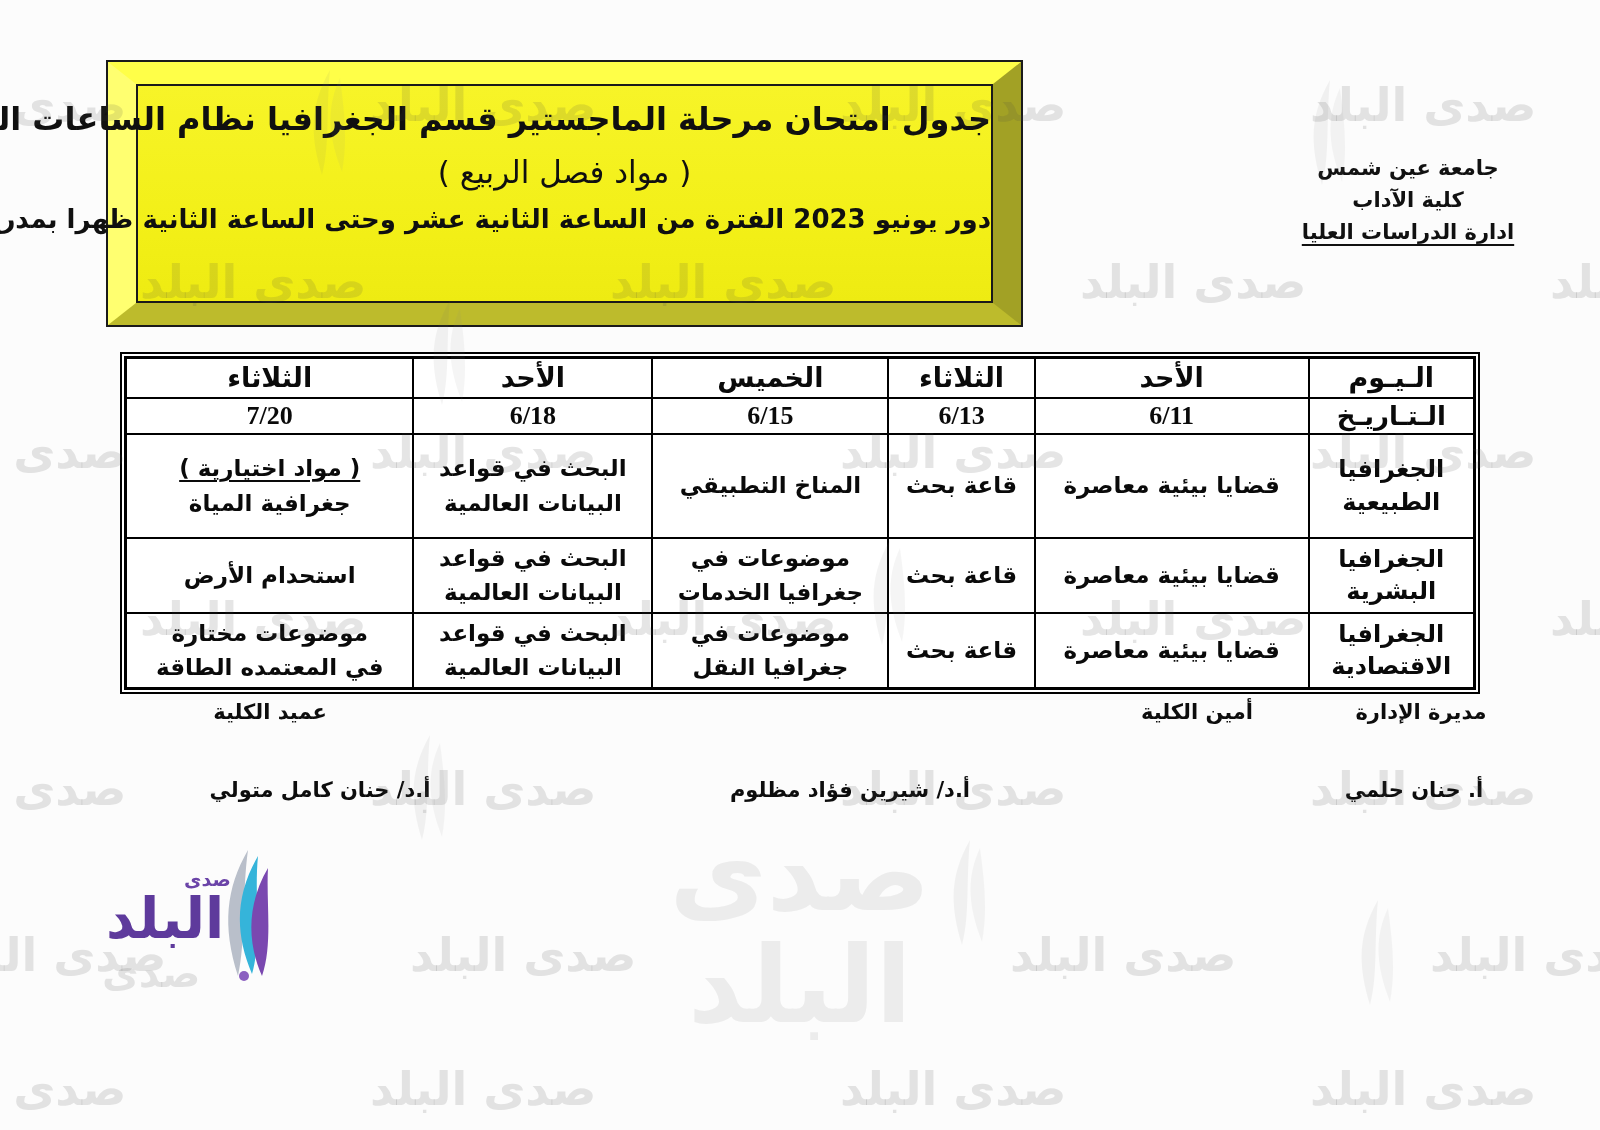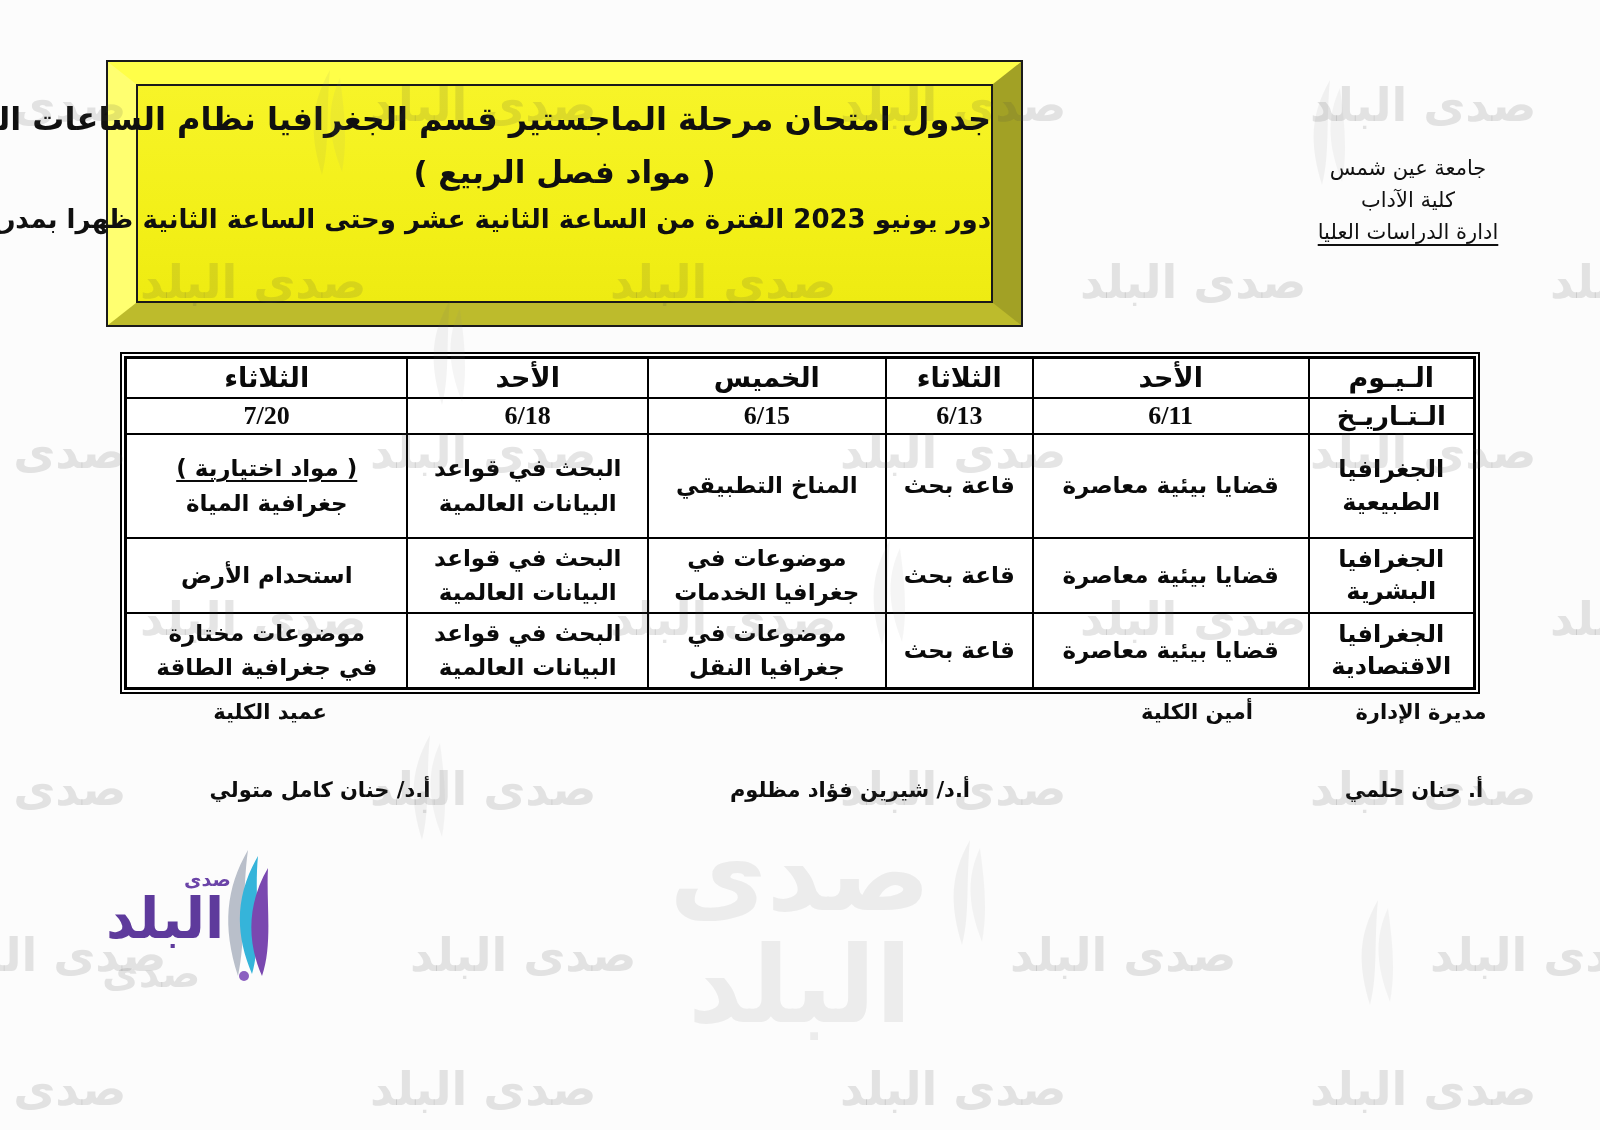--- a/index.html
+++ b/index.html
@@ -1,35 +1,35 @@
 <!DOCTYPE html>
 <html lang="ar"><head>
 <meta charset="utf-8">
 <style>
   html,body{margin:0;padding:0;}
   body{font-family:"DejaVu Sans",sans-serif;background:#ffffff;}
   .page{position:relative;width:1600px;height:1130px;overflow:hidden;background:#fcfcfc;}
 
   
   .uni-info{position:absolute;left:1262px;top:152px;width:292px;text-align:center;
-    direction:rtl;font-weight:normal;font-size:21px;line-height:32px;color:#111;}
+    direction:rtl;font-weight:bold;font-size:21px;line-height:32px;color:#111;}
   .uni-info .underline{text-decoration:underline;text-underline-offset:5px;}
 
   
   .banner{position:absolute;left:108px;top:62px;width:913px;height:263px;}
   .banner-bevel{position:absolute;inset:0;box-sizing:border-box;
     border-style:solid;border-width:22px 28px;
     border-top-color:#ffff48;border-left-color:#ffff70;
     border-right-color:#a2a125;border-bottom-color:#bdbb2c;
     outline:2px solid #1a1a1a;}
   .banner-inner{position:absolute;left:28px;right:28px;top:22px;bottom:22px;
     background:linear-gradient(180deg,#f7f428 0%,#f2ef16 70%,#eeeb12 100%);
     border:2px solid #1a1a1a;direction:rtl;text-align:center;color:#101010;}
   .banner-title{margin-top:14px;font-size:32px;font-weight:bold;white-space:nowrap;}
-  .banner-subtitle{margin-top:16px;font-size:31px;font-weight:bold;}
+  .banner-subtitle{margin-top:16px;font-size:31px;font-weight:normal;}
   .banner-session{margin-top:14px;font-size:26px;font-weight:bold;white-space:nowrap;}
 
   
   .table-wrap{position:absolute;left:120px;top:352px;width:1360px;box-sizing:border-box;
     border:2px solid #000;padding:2px;background:#fff;}
   table.exam{width:100%;border-collapse:collapse;border:3px solid #000;direction:rtl;
     color:#0a0a0a;}
   table.exam th,table.exam td{border:2px solid #000;text-align:center;vertical-align:middle;
     padding:2px 4px;font-weight:bold;background:transparent;}
   col.col-day{width:166px;}
@@ -175,21 +175,21 @@
         <td class="data-cell">
           <div>موضوعات في</div>
           <div>جغرافيا النقل</div>
         </td>
         <td class="data-cell">
           <div>البحث في قواعد</div>
           <div>البيانات العالمية</div>
         </td>
         <td class="data-cell">
           <div>موضوعات مختارة</div>
-          <div>في جغرافية الطاقة</div>
+          <div>في المعتمده الطاقة</div>
         </td>
       </tr>
       </tbody>
     </table>
   </div>
 
   <div class="sig-title" style="left:1421px">مديرة الإدارة</div>
   <div class="sig-title" style="left:1197px">أمين الكلية</div>
   <div class="sig-title" style="left:270px">عميد الكلية</div>
   <div class="sig-name" style="left:1414px">أ. حنان حلمي</div>

